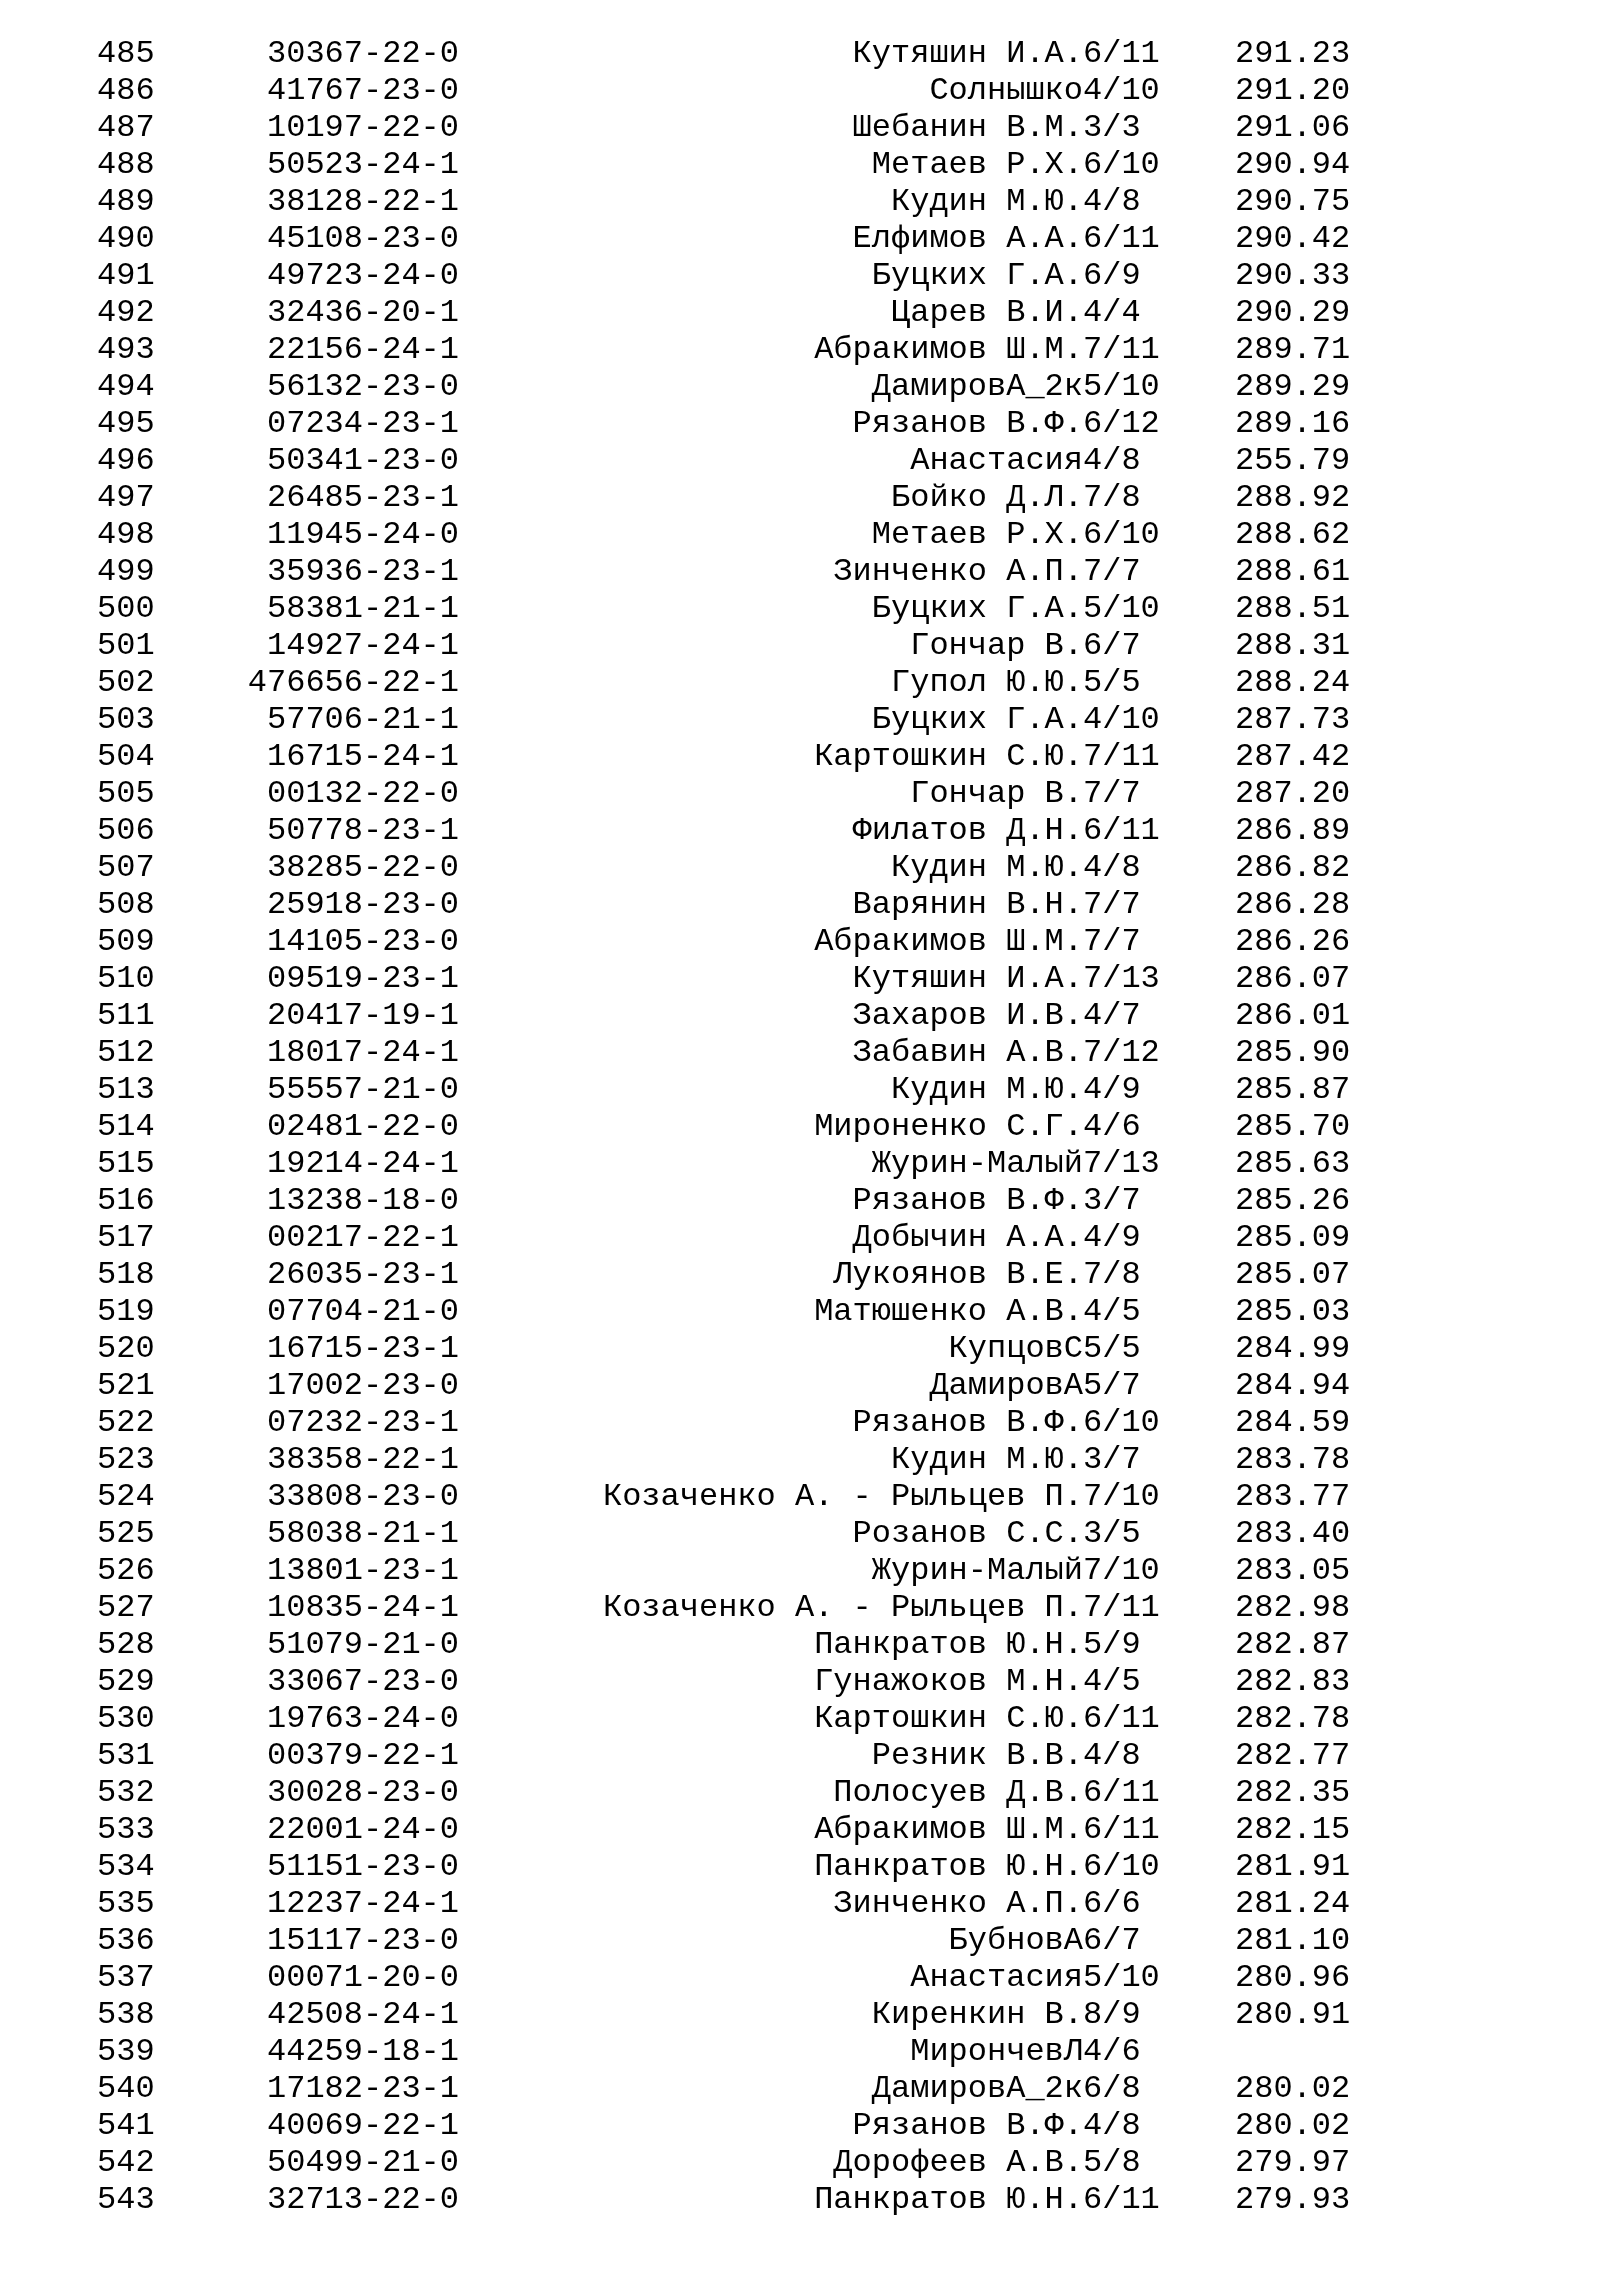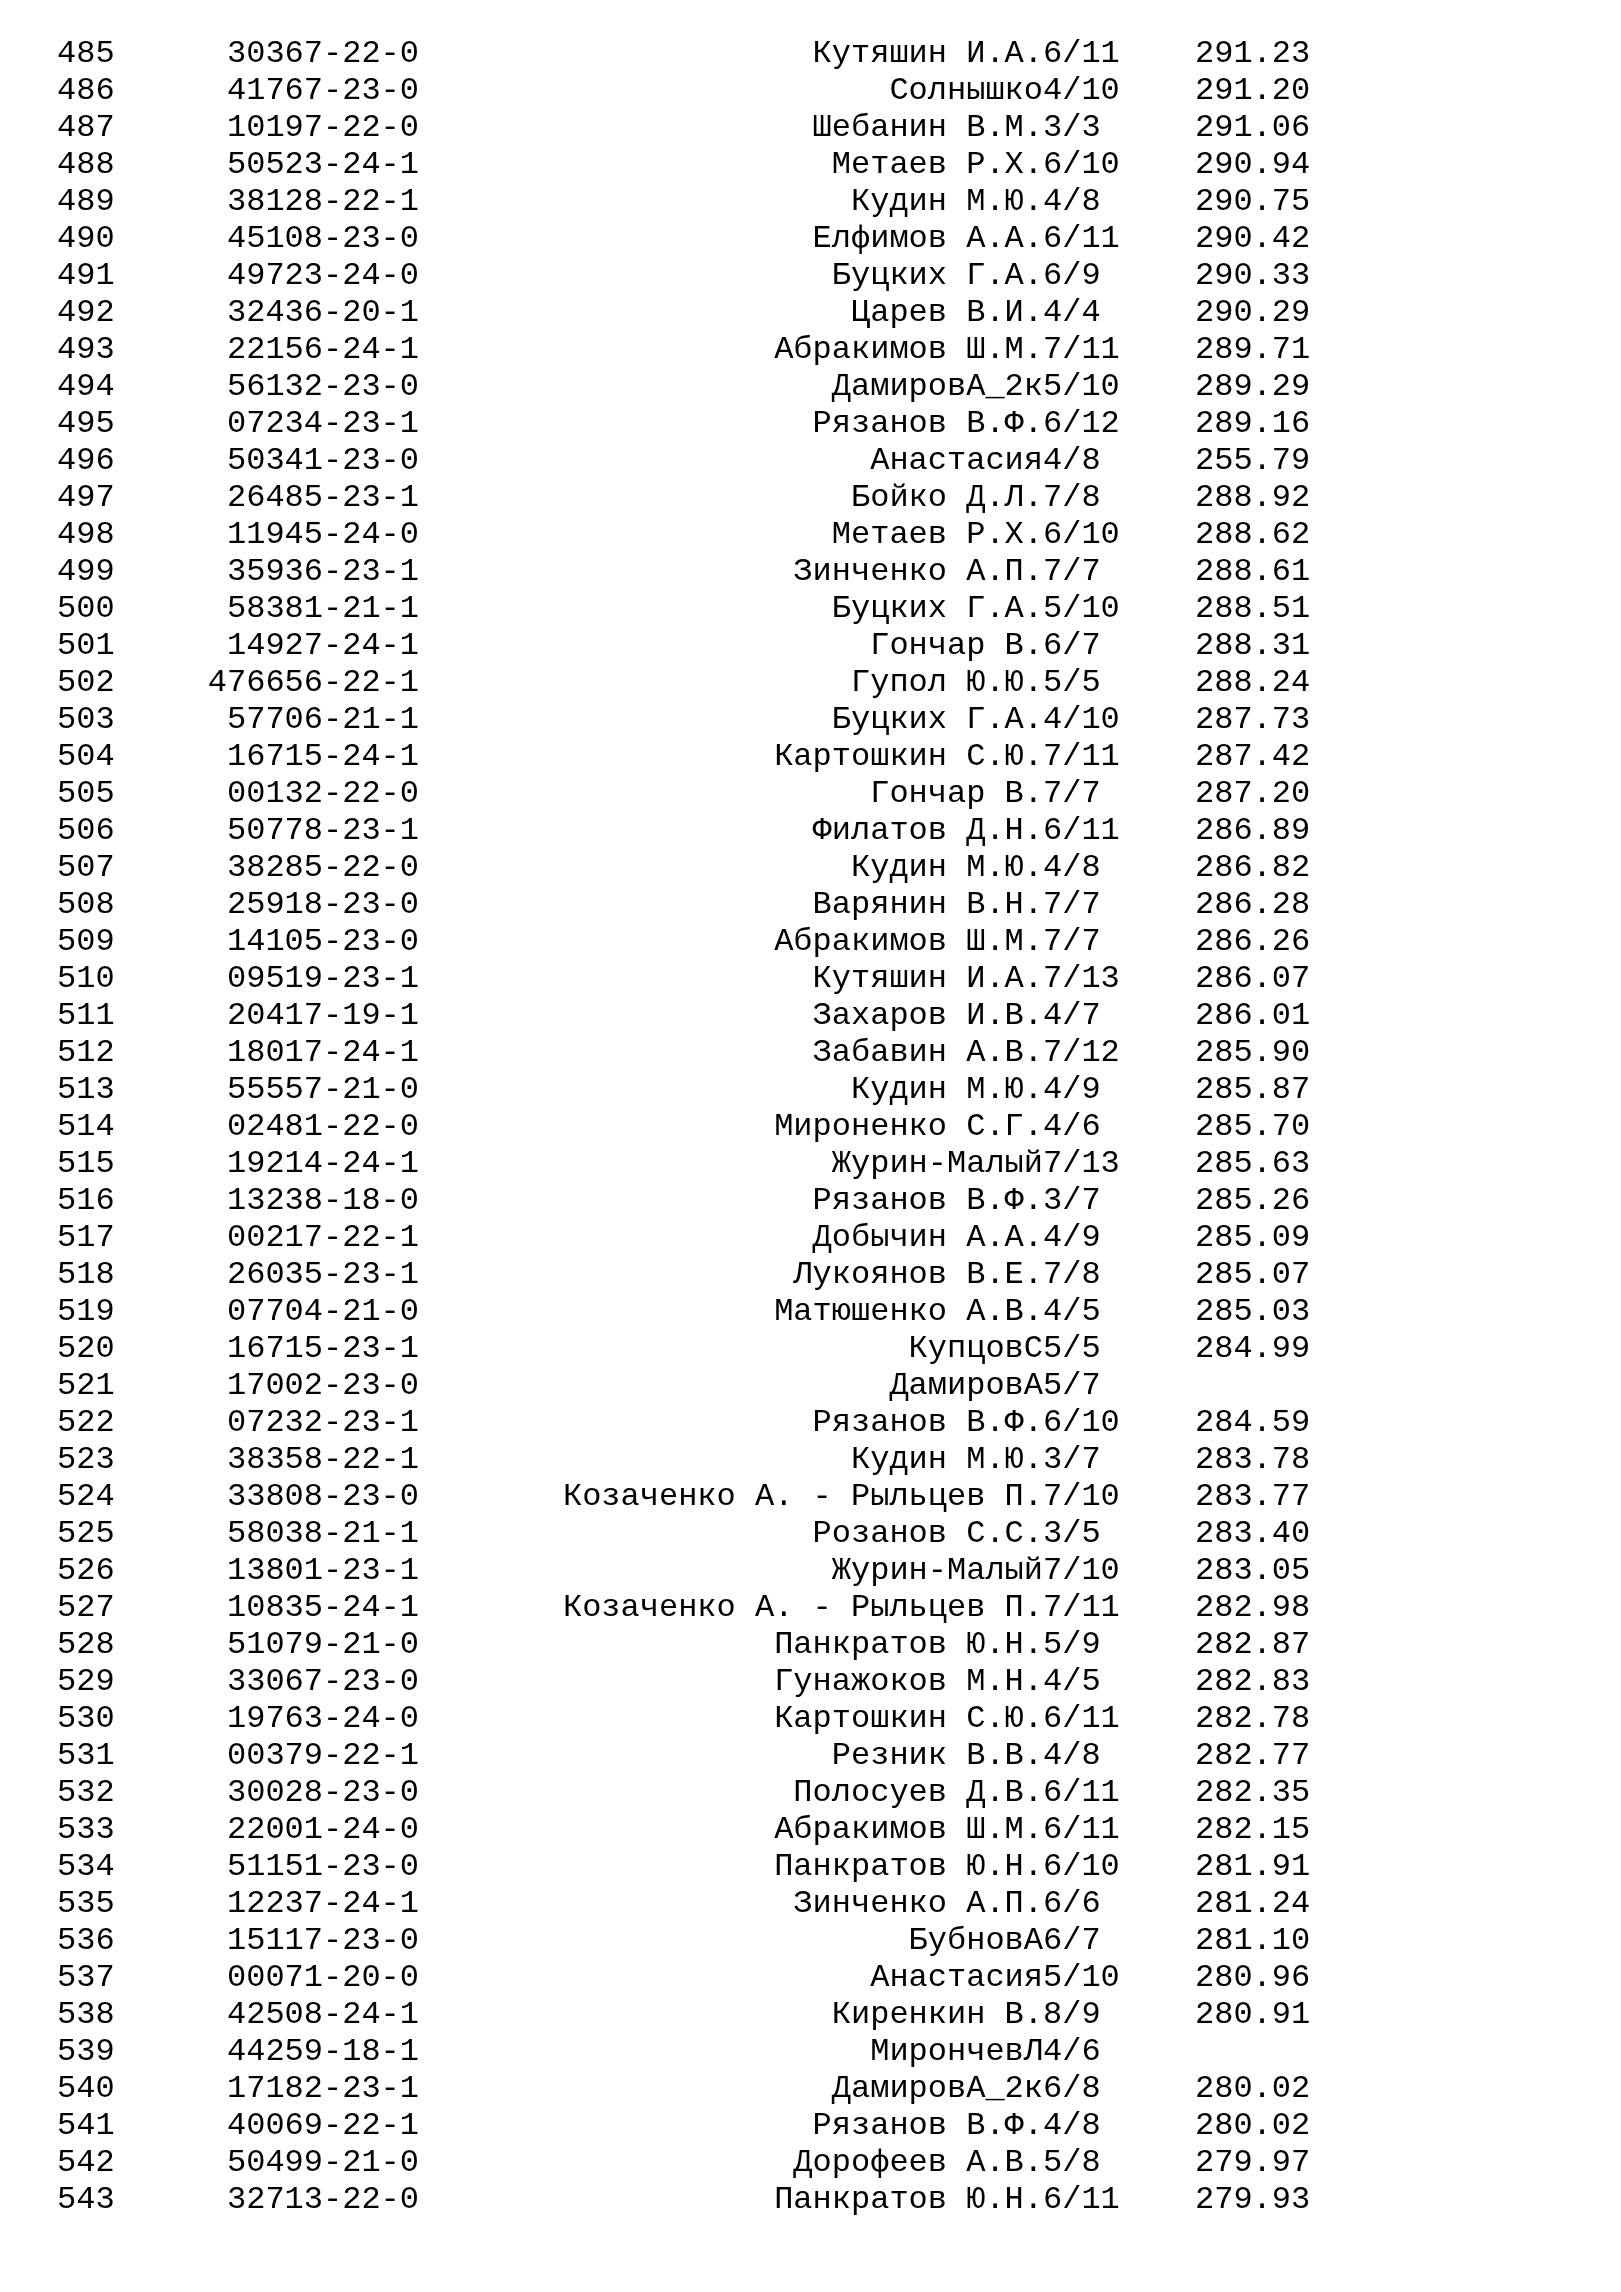--- a/index.html
+++ b/index.html
@@ -10,20 +10,21 @@
   body {
     width: 1621px;
     height: 2293px;
     font-family: "Liberation Mono", "DejaVu Sans Mono", monospace;
     font-size: 32px;
     color: #000000;
     overflow: hidden;
   }
   #standings {
     padding-top: 35px;
+    margin-left: 40px;
   }
   .row {
     display: grid;
     grid-template-columns: 196px 223px 624px 152px auto;
     line-height: 37px;
     white-space: pre;
   }
   .cell-rank  { padding-left: 57px; text-align: left; }
   .cell-id    { text-align: right; }
   .cell-name  { padding-left: 51px; text-align: right; }
@@ -63,21 +64,21 @@
     <div class="row"><span class="cell-rank">511</span><span class="cell-id">20417-19-1</span><span class="cell-name">Захаров И.В.</span><span class="cell-frac">4/7</span><span class="cell-score">286.01</span></div>
     <div class="row"><span class="cell-rank">512</span><span class="cell-id">18017-24-1</span><span class="cell-name">Забавин А.В.</span><span class="cell-frac">7/12</span><span class="cell-score">285.90</span></div>
     <div class="row"><span class="cell-rank">513</span><span class="cell-id">55557-21-0</span><span class="cell-name">Кудин М.Ю.</span><span class="cell-frac">4/9</span><span class="cell-score">285.87</span></div>
     <div class="row"><span class="cell-rank">514</span><span class="cell-id">02481-22-0</span><span class="cell-name">Мироненко С.Г.</span><span class="cell-frac">4/6</span><span class="cell-score">285.70</span></div>
     <div class="row"><span class="cell-rank">515</span><span class="cell-id">19214-24-1</span><span class="cell-name">Журин-Малый</span><span class="cell-frac">7/13</span><span class="cell-score">285.63</span></div>
     <div class="row"><span class="cell-rank">516</span><span class="cell-id">13238-18-0</span><span class="cell-name">Рязанов В.Ф.</span><span class="cell-frac">3/7</span><span class="cell-score">285.26</span></div>
     <div class="row"><span class="cell-rank">517</span><span class="cell-id">00217-22-1</span><span class="cell-name">Добычин А.А.</span><span class="cell-frac">4/9</span><span class="cell-score">285.09</span></div>
     <div class="row"><span class="cell-rank">518</span><span class="cell-id">26035-23-1</span><span class="cell-name">Лукоянов В.Е.</span><span class="cell-frac">7/8</span><span class="cell-score">285.07</span></div>
     <div class="row"><span class="cell-rank">519</span><span class="cell-id">07704-21-0</span><span class="cell-name">Матюшенко А.В.</span><span class="cell-frac">4/5</span><span class="cell-score">285.03</span></div>
     <div class="row"><span class="cell-rank">520</span><span class="cell-id">16715-23-1</span><span class="cell-name">КупцовС</span><span class="cell-frac">5/5</span><span class="cell-score">284.99</span></div>
-    <div class="row"><span class="cell-rank">521</span><span class="cell-id">17002-23-0</span><span class="cell-name">ДамировА</span><span class="cell-frac">5/7</span></div>
+    <div class="row"><span class="cell-rank">521</span><span class="cell-id">17002-23-0</span><span class="cell-name">ДамировА</span><span class="cell-frac">5/7</span><span class="cell-score">284.94</span></div>
     <div class="row"><span class="cell-rank">522</span><span class="cell-id">07232-23-1</span><span class="cell-name">Рязанов В.Ф.</span><span class="cell-frac">6/10</span><span class="cell-score">284.59</span></div>
     <div class="row"><span class="cell-rank">523</span><span class="cell-id">38358-22-1</span><span class="cell-name">Кудин М.Ю.</span><span class="cell-frac">3/7</span><span class="cell-score">283.78</span></div>
     <div class="row"><span class="cell-rank">524</span><span class="cell-id">33808-23-0</span><span class="cell-name">Козаченко А. - Рыльцев П.</span><span class="cell-frac">7/10</span><span class="cell-score">283.77</span></div>
     <div class="row"><span class="cell-rank">525</span><span class="cell-id">58038-21-1</span><span class="cell-name">Розанов С.С.</span><span class="cell-frac">3/5</span><span class="cell-score">283.40</span></div>
     <div class="row"><span class="cell-rank">526</span><span class="cell-id">13801-23-1</span><span class="cell-name">Журин-Малый</span><span class="cell-frac">7/10</span><span class="cell-score">283.05</span></div>
     <div class="row"><span class="cell-rank">527</span><span class="cell-id">10835-24-1</span><span class="cell-name">Козаченко А. - Рыльцев П.</span><span class="cell-frac">7/11</span><span class="cell-score">282.98</span></div>
     <div class="row"><span class="cell-rank">528</span><span class="cell-id">51079-21-0</span><span class="cell-name">Панкратов Ю.Н.</span><span class="cell-frac">5/9</span><span class="cell-score">282.87</span></div>
     <div class="row"><span class="cell-rank">529</span><span class="cell-id">33067-23-0</span><span class="cell-name">Гунажоков М.Н.</span><span class="cell-frac">4/5</span><span class="cell-score">282.83</span></div>
     <div class="row"><span class="cell-rank">530</span><span class="cell-id">19763-24-0</span><span class="cell-name">Картошкин С.Ю.</span><span class="cell-frac">6/11</span><span class="cell-score">282.78</span></div>
     <div class="row"><span class="cell-rank">531</span><span class="cell-id">00379-22-1</span><span class="cell-name">Резник В.В.</span><span class="cell-frac">4/8</span><span class="cell-score">282.77</span></div>

